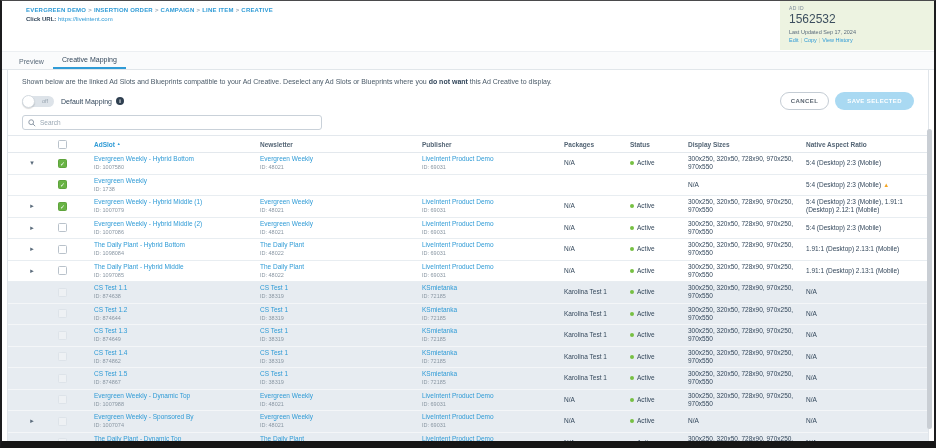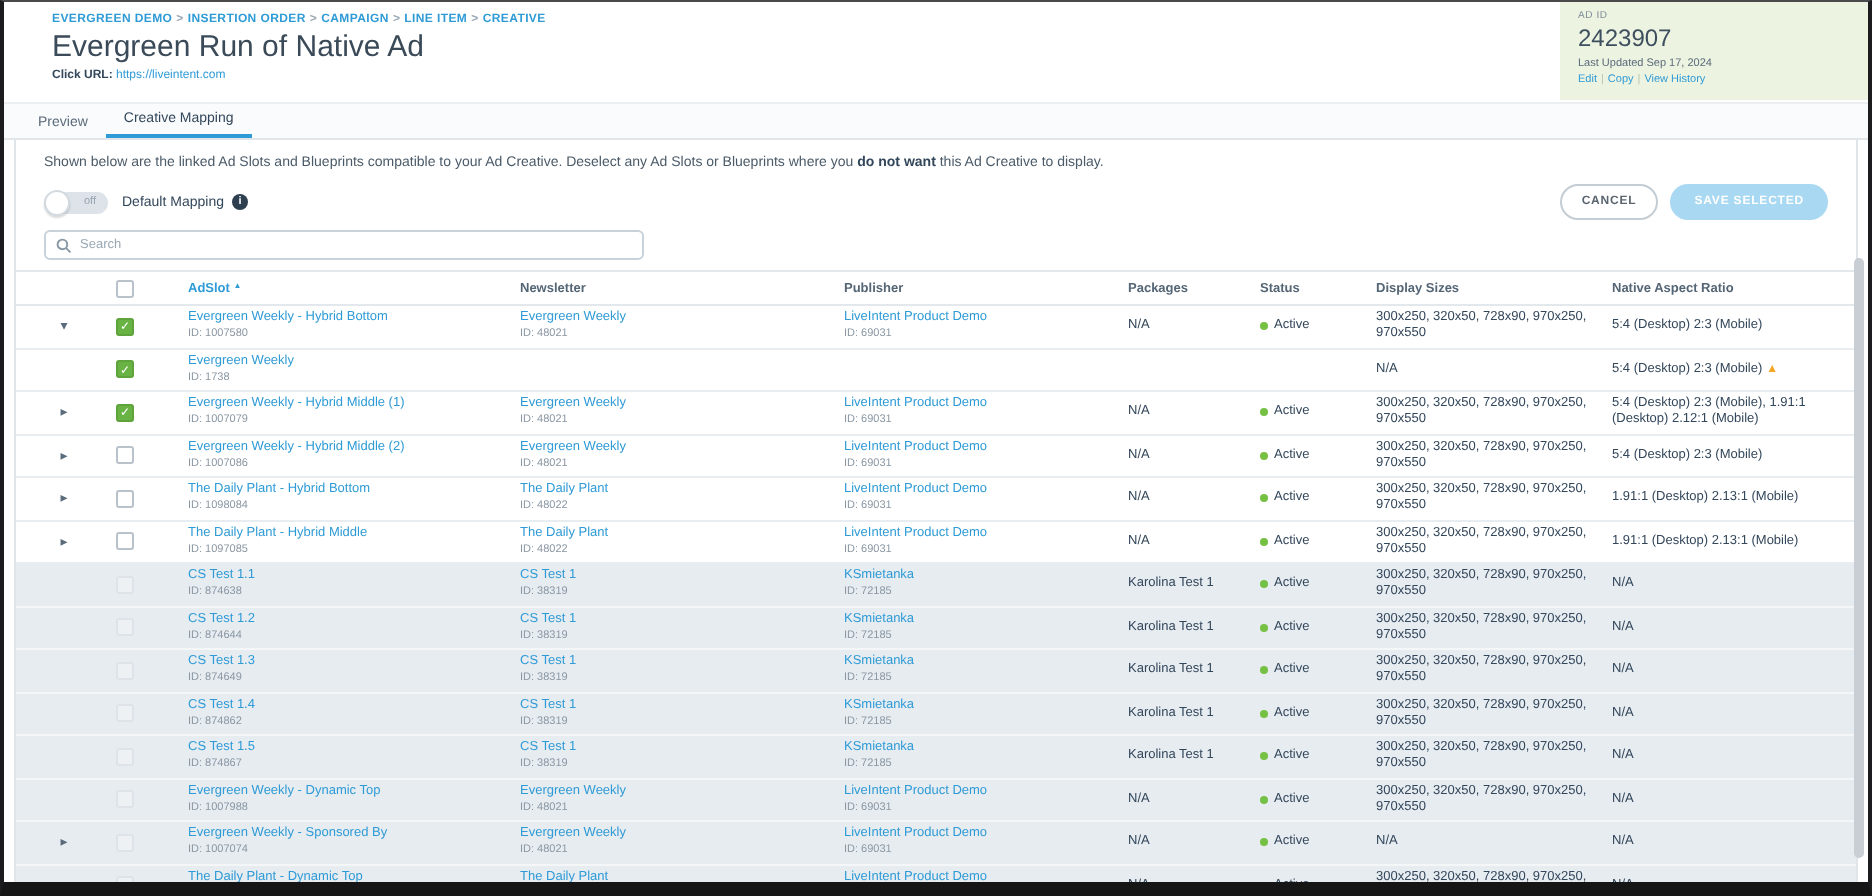--- a/index.html
+++ b/index.html
@@ -141,28 +141,27 @@
 </style>
 </head>
 <body>
 
 <div class="screen" data-interactable="false">
 
   <div class="header" data-interactable="false">
     <div class="breadcrumb" data-interactable="false">
       <span class="bc-link" data-interactable="true">EVERGREEN DEMO</span><span class="bc-sep" data-interactable="false">&gt;</span><span class="bc-link" data-interactable="true">INSERTION ORDER</span><span class="bc-sep" data-interactable="false">&gt;</span><span class="bc-link" data-interactable="true">CAMPAIGN</span><span class="bc-sep" data-interactable="false">&gt;</span><span class="bc-link" data-interactable="true">LINE ITEM</span><span class="bc-sep" data-interactable="false">&gt;</span><span class="bc-link" data-interactable="true">CREATIVE</span>
     </div>
-    <div class="page-title" data-interactable="false">Evergreen Run of Native Ad</div>
     <div class="click-url" data-interactable="false">
       <span class="lbl" data-interactable="false">Click URL:</span>
       <span class="url" data-interactable="true">https://liveintent.com</span>
     </div>
     <div class="ad-box" data-interactable="false">
       <div class="adid-label" data-interactable="false">AD ID</div>
-      <div class="adid-value" data-interactable="false">2423907</div>
+      <div class="adid-value" data-interactable="false">1562532</div>
       <div class="updated" data-interactable="false">Last Updated Sep 17, 2024</div>
       <div class="links" data-interactable="false">
         <span data-interactable="true">Edit</span><span class="sep" data-interactable="false">|</span><span data-interactable="true">Copy</span><span class="sep" data-interactable="false">|</span><span data-interactable="true">View History</span>
       </div>
     </div>
   </div>
 
   <div class="tabbar" data-interactable="false">
     <div class="tab" data-interactable="true">Preview</div>
     <div class="tab active" data-interactable="true">Creative Mapping</div>

